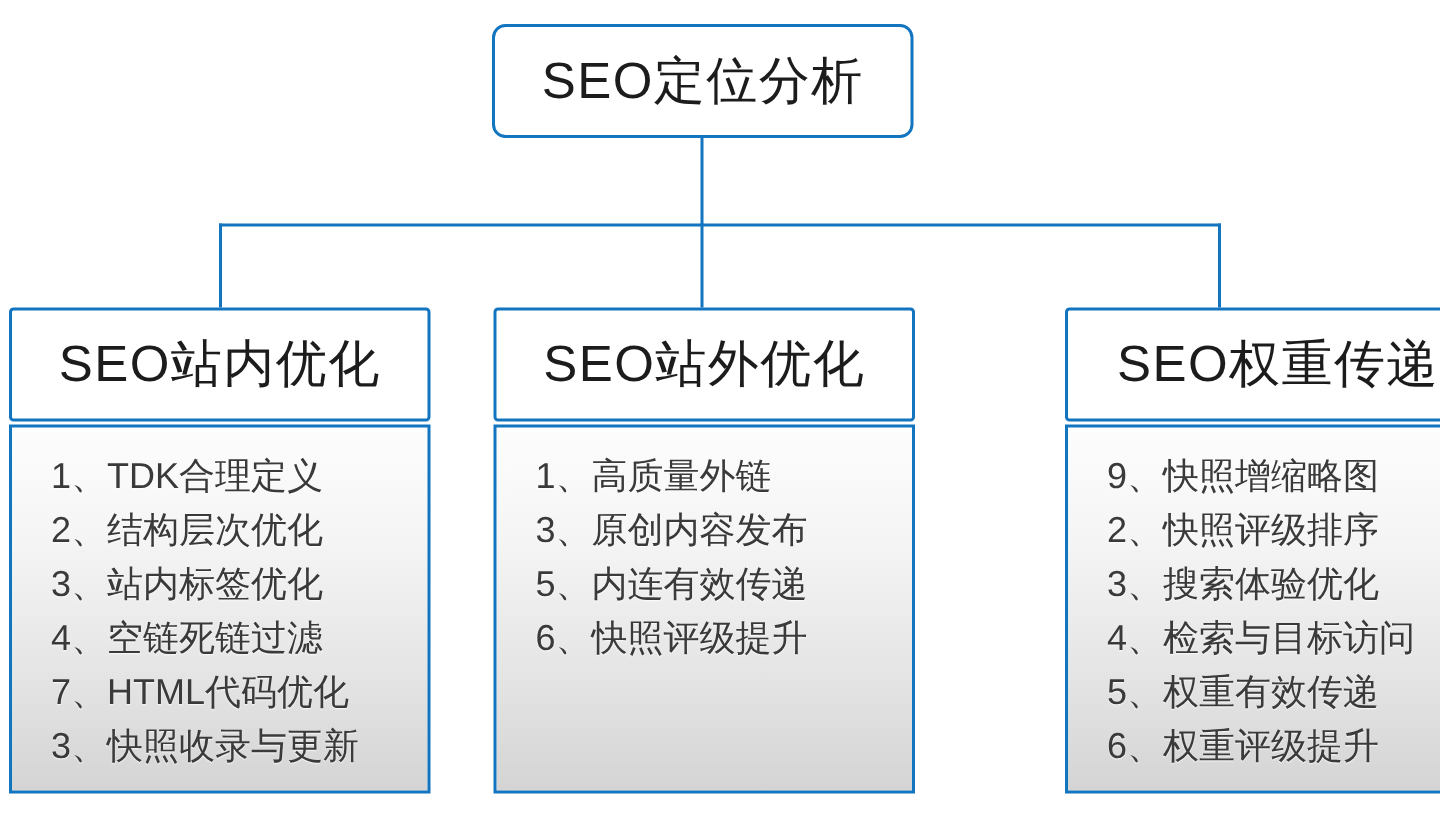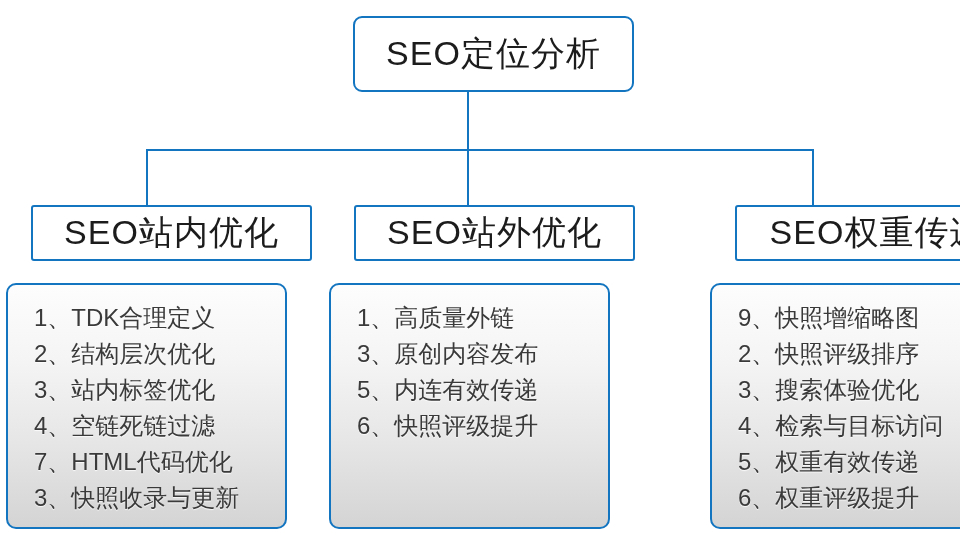--- a/index.html
+++ b/index.html
@@ -10,41 +10,40 @@
     font-family:"Liberation Sans","DejaVu Sans",sans-serif;
     overflow:hidden;
   }
   .node {
     position:absolute;
     box-sizing:border-box;
     border:2px solid #1375c0;
     background:#ffffff;
     display:flex; align-items:center; justify-content:center;
     color:#1c1c1c;
-    margin-left:25px;
   }
   .root-box {
     left:328px; top:16px; width:281px; height:76px;
     border-radius:9px;
     font-size:34px;
     letter-spacing:1px;
   }
   .branch-header {
-    top:205px; height:56px;
+    top:205px; height:76px;
     border-radius:3px;
     font-size:34px;
     letter-spacing:1px;
     text-align:right;
   }
   .branch-list {
     position:absolute;
     top:283px; height:246px;
     box-sizing:border-box;
     border:2px solid #1375c0;
-    border-radius:10px;
+    border-radius:0;
     background:linear-gradient(180deg,#fdfdfd 0%,#f5f5f5 30%,#e6e6e6 65%,#d4d4d4 100%);
     padding:15px 27px 0 26px;
   }
   .col-1 { left:6px;   width:281px; }
   .col-2 { left:329px; width:281px; }
   .col-3 { left:710px; width:284px; }
   .list-item {
     font-size:24px;
     line-height:36px;
     color:#3a3a3a;

